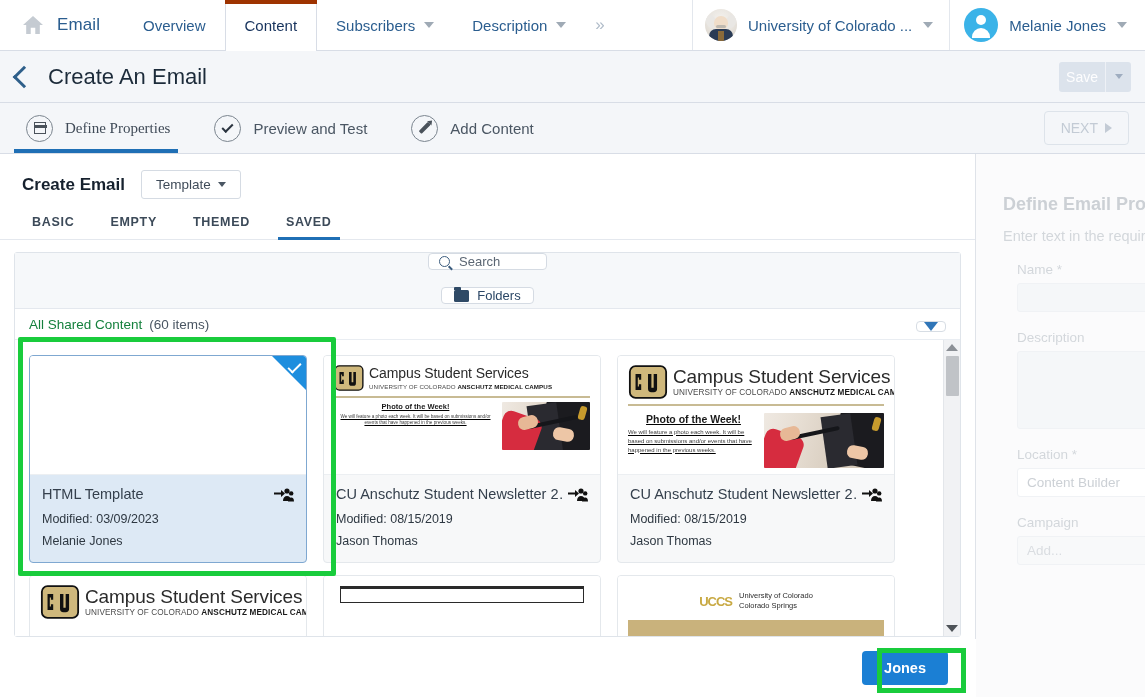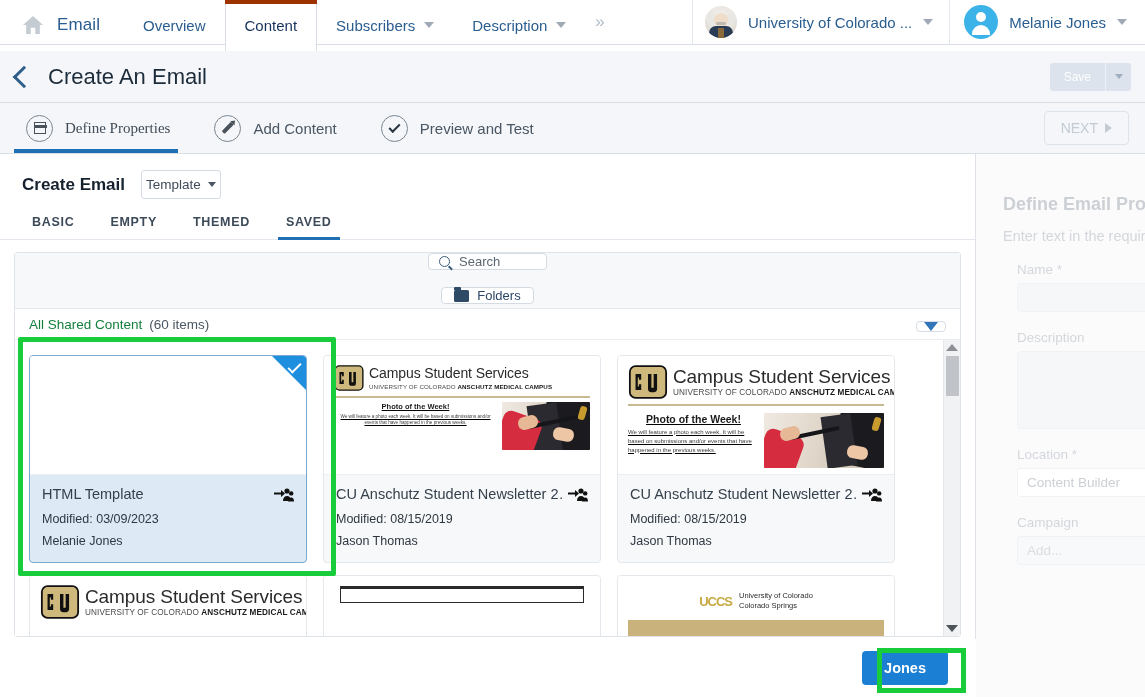--- a/index.html
+++ b/index.html
@@ -6,21 +6,21 @@
   html, body {
     width: 1145px; height: 697px;
     font-family: "Liberation Sans", sans-serif;
     background: #ffffff;
     overflow: hidden;
   }
   #app { position: relative; width: 1145px; height: 697px; }
 
   
   .topnav {
-    position: absolute; top: 0; left: 0; width: 1145px; height: 45px;
+    position: absolute; top: 0; left: 0; width: 1145px; height: 51px;
     background: #fff; border-bottom: 1px solid #d8dde6;
     display: flex; align-items: stretch;
   }
   .nav-home {
     display: flex; align-items: center; gap: 13px;
     padding: 0 24px 0 22px; height: 50px;
   }
   .home-icon { width: 22px; height: 20px; display: block; }
   .nav-app-name { font-size: 17px; color: #2a5d8f; letter-spacing: .1px; }
   .nav-items { display: flex; align-items: stretch; }
@@ -107,22 +107,22 @@
     display: flex; align-items: center;
   }
   .back-chevron {
     width: 16px; height: 16px; border-left: 3px solid #2e5f8a;
     border-bottom: 3px solid #2e5f8a; transform: rotate(45deg);
     margin-left: 16px; margin-right: 16px; cursor: pointer; flex: none;
   }
   .page-title { font-size: 22px; color: #1c2b3a; font-weight: normal; }
   .titlebar-right { margin-left: auto; display: flex; padding-right: 14px; }
   .save-btn {
-    background: #dce3ec; color: #fdfdfe; font-size: 12px;
-    border: none; border-radius: 3px 0 0 3px; padding: 7px 14px;
+    background: #dce3ec; color: #fdfdfe; font-size: 14px;
+    border: none; border-radius: 3px 0 0 3px; padding: 7px 7px;
     cursor: default;
   }
   .save-caret {
     background: #dce3ec; border: none; border-left: 1px solid #eef1f6;
     border-radius: 0 3px 3px 0; width: 26px; display: flex;
     align-items: center; justify-content: center; cursor: default;
   }
   .save-caret i {
     width: 0; height: 0; border-left: 4px solid transparent;
     border-right: 4px solid transparent; border-top: 5px solid #9fadc0;
@@ -207,21 +207,21 @@
     position: absolute; top: 154px; left: 0; width: 976px; height: 543px;
     background: #fff; border-right: 1px solid #dfe3e9;
   }
   .modal-head {
     display: flex; align-items: center; gap: 16px;
     padding: 16px 0 0 22px;
   }
   .modal-title { font-size: 17px; font-weight: bold; color: #16212e; }
   .template-pill {
     border: 1px solid #d5dbe3; border-radius: 3px; background: #fff;
-    font-size: 13.5px; color: #3f4b59; padding: 6px 4px;
+    font-size: 13.5px; color: #3f4b59; padding: 6px 14px;
     display: flex; align-items: center; gap: 7px; cursor: pointer;
   }
   .template-pill i {
     width: 0; height: 0; border-left: 4px solid transparent;
     border-right: 4px solid transparent; border-top: 5px solid #4a5663;
   }
   .tabs {
     display: flex; gap: 12px; padding: 14px 0 0 20px;
     border-bottom: 1px solid #e4e8ee; margin-right: 0; font-weight: bold;
   }
@@ -519,29 +519,29 @@
 
   <div class="stepbar">
     <div class="step active">
       <span class="step-ico">
           <i class="ico-layout"></i>
         </span>
       <span class="step-label">Define Properties</span>
     </div>
     <div class="step">
       <span class="step-ico">
+          <i class="ico-check"></i>
+        </span>
+      <span class="step-label">Preview and Test</span>
+    </div>
+    <div class="step">
+      <span class="step-ico">
           <i class="ico-pencil"></i>
         </span>
       <span class="step-label">Add Content</span>
-    </div>
-    <div class="step">
-      <span class="step-ico">
-          <i class="ico-check"></i>
-        </span>
-      <span class="step-label">Preview and Test</span>
     </div>
     <button class="next-btn">
       <span>NEXT</span>
       <i></i>
     </button>
   </div>
 
   <div class="bg-panel">
     <div class="bg-h">Define Email Prop</div>
     <div class="bg-sub">Enter text in the require</div>

